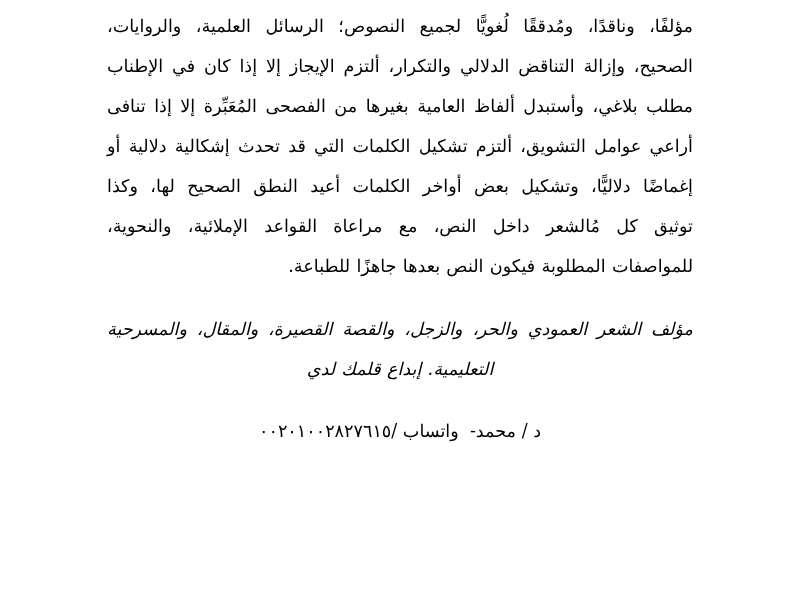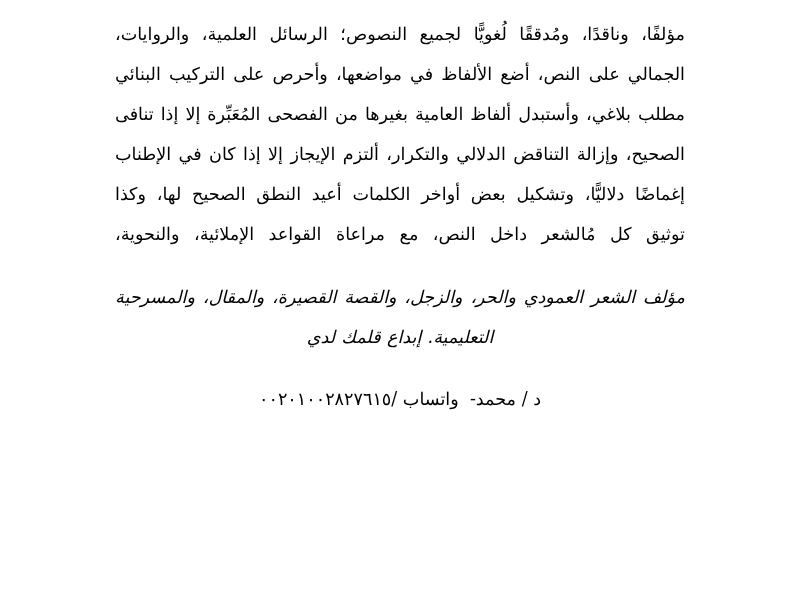--- a/index.html
+++ b/index.html
@@ -28,21 +28,21 @@
     left: 103px;
     top: 2px;
     width: 594px;
   }
   .para {
     direction: rtl;
     text-align: justify;
     text-justify: inter-word;
     font-size: 17.6px;
     line-height: 40px;
-    margin: 12px;
+    margin: 4px;
     word-spacing: 0.04em;
     letter-spacing: 0;
     font-weight: 400;
   }
   .para-main {
     text-align: justify;
   }
   
   .para-main > .ln {
     display: block;
@@ -81,25 +81,26 @@
 </style>
 </head>
 <body>
 
 <div class="page">
 
   <div class="doc-body">
 
     <div class="para para-main">
       <span class="ln">مؤلفًا، وناقدًا، ومُدققًا لُغويًّا لجميع النصوص؛ الرسائل العلمية، والروايات،</span>
-      <span class="ln">الجمالي على النص، أضع الألفاظ في مواضعها، وأحرص على التركيب البنائي</span>
+      <span class="ln">الصحيح، وإزالة التناقض الدلالي والتكرار، ألتزم الإيجاز إلا إذا كان في الإطناب</span>
       <span class="ln">مطلب بلاغي، وأستبدل ألفاظ العامية بغيرها من الفصحى المُعَبِّرة إلا إذا تنافى</span>
-      <span class="ln">الصحيح، وإزالة التناقض الدلالي والتكرار، ألتزم الإيجاز إلا إذا كان في الإطناب</span>
+      <span class="ln">أراعي عوامل التشويق، ألتزم تشكيل الكلمات التي قد تحدث إشكالية دلالية أو</span>
       <span class="ln">إغماضًا دلاليًّا، وتشكيل بعض أواخر الكلمات أعيد النطق الصحيح لها، وكذا</span>
       <span class="ln">توثيق كل مُالشعر داخل النص، مع مراعاة القواعد الإملائية، والنحوية،</span>
+      <span class="ln last">للمواصفات المطلوبة فيكون النص بعدها جاهزًا للطباعة.</span>
     </div>
 
     <div class="para para-second">
       <span class="ln">مؤلف الشعر العمودي والحر، والزجل، والقصة القصيرة، والمقال، والمسرحية</span>
       <span class="ln last">التعليمية. إبداع قلمك لدي</span>
     </div>
 
     <div class="contact-line">د / محمد-  واتساب /٠٠٢٠١٠٠٢٨٢٧٦١٥</div>
 
   </div>

